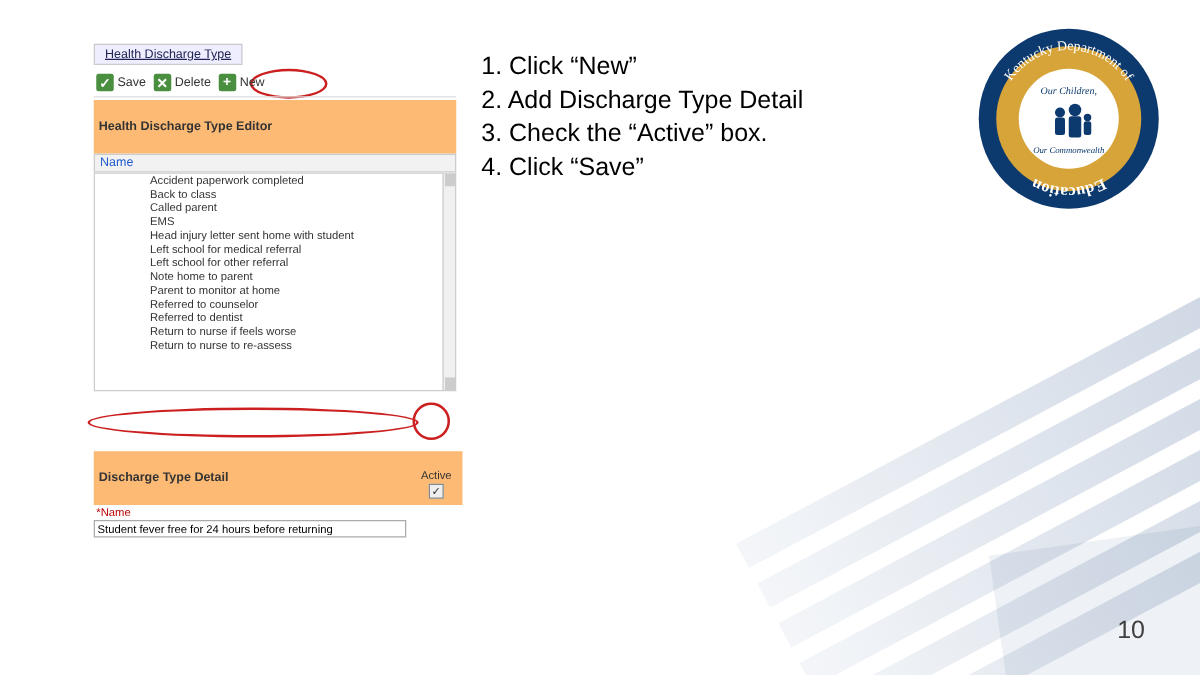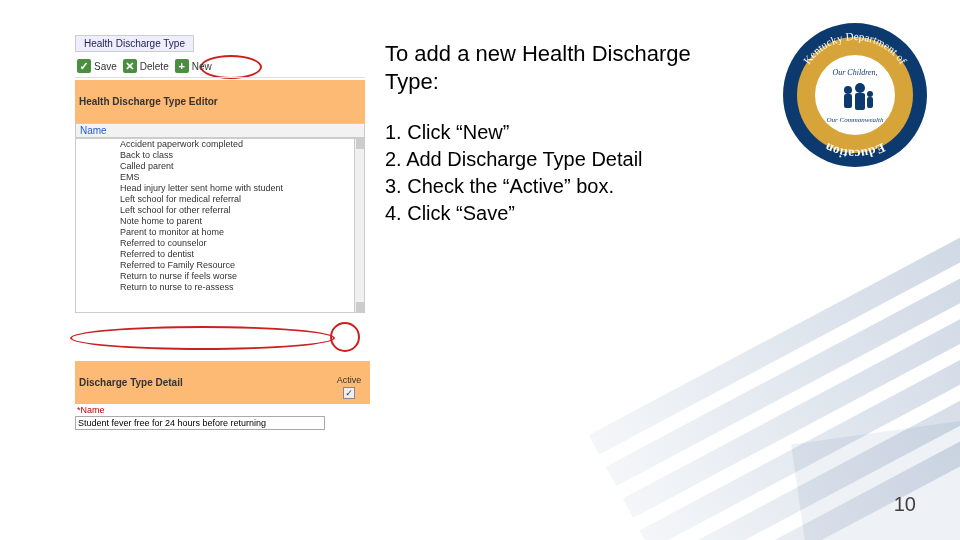--- a/index.html
+++ b/index.html
@@ -34,20 +34,21 @@
     color: #333;
     z-index: 2;
   }
   .tab-title {
     display:inline-block;
     background:#eef;
     border:1px solid #ccc;
     padding:2px 8px;
     font-size:10px;
     color:#225;
+    text-decoration:underline;
   }
   .toolbar {
     display:flex;
     align-items:center;
     gap:6px;
     padding:4px 2px;
     border-bottom:1px solid #ddd;
     margin-top:3px;
   }
   .tb-btn {
@@ -218,21 +219,20 @@
         <div class="row">Back to class</div>
         <div class="row">Called parent</div>
         <div class="row">EMS</div>
         <div class="row">Head injury letter sent home with student</div>
         <div class="row">Left school for medical referral</div>
         <div class="row">Left school for other referral</div>
         <div class="row">Note home to parent</div>
         <div class="row">Parent to monitor at home</div>
         <div class="row">Referred to counselor</div>
         <div class="row">Referred to dentist</div>
-        <div class="row">Referred to Family Resource</div>
         <div class="row">Return to nurse if feels worse</div>
         <div class="row">Return to nurse to re-assess</div>
       </div>
     <div class="scroll-stub"></div>
   </div>
 
   <div class="detail-box">
     <div class="section-bar">Discharge Type Detail</div>
     <div style="font-size:9px;color:#b00;padding:1px 2px">*Name</div>
     <input class="detail-input" value="Student fever free for 24 hours before returning" style="">
@@ -241,21 +241,20 @@
       <div class="chk">✓</div>
     </div>
   </div>
 </div>
 
 <div class="ring ring-new"></div>
 <div class="ring ring-input"></div>
 <div class="ring ring-active"></div>
 
 <div class="instr">
-  <div class="instr-title">To add a new Health Discharge Type:</div>
   <div id="steps">
       <div class="instr-step">1. Click “New”</div>
       <div class="instr-step">2. Add Discharge Type Detail</div>
       <div class="instr-step">3. Check the “Active” box.</div>
       <div class="instr-step">4. Click “Save”</div>
     </div>
 </div>
 
 <svg class="seal" width="150" height="150" viewBox="0 0 150 150">
   <circle cx="75" cy="75" r="72" fill="#0d3a6e"></circle>

